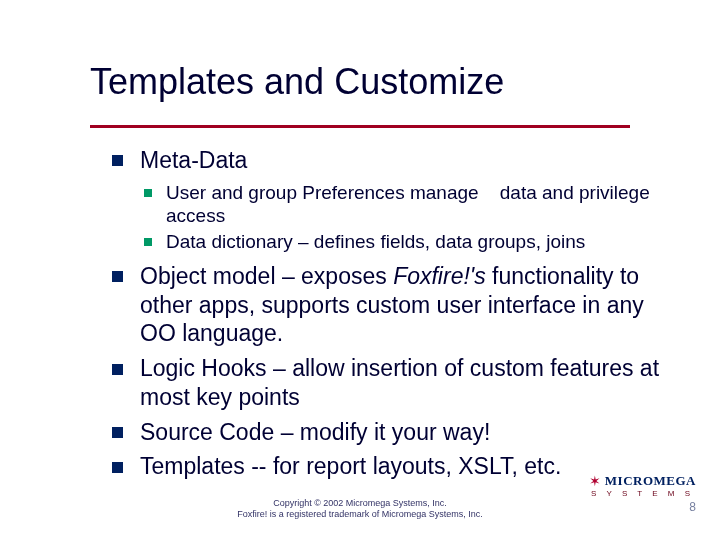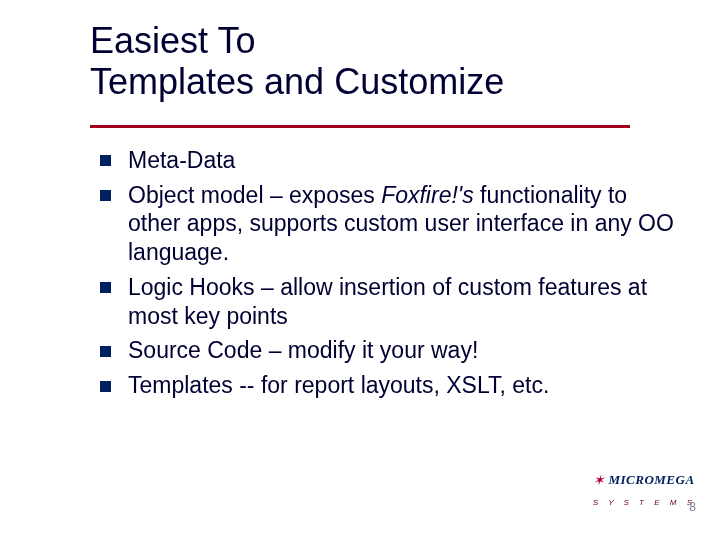--- a/index.html
+++ b/index.html
@@ -27,21 +27,21 @@
     color: #000033;
     margin: 0 0 22px 0;
   }
   .underline {
     height: 3px;
     background: #a00020;
     width: 540px;
     margin-bottom: 18px;
   }
   ul {
-    margin: 4px;
+    margin: 16px;
     padding: 0;
     list-style: none;
   }
   li.level1 {
     position: relative;
     padding-left: 34px;
     font-size: 23px;
     line-height: 1.25;
     margin-bottom: 6px;
   }
@@ -88,61 +88,68 @@
   .pagenum {
     position: absolute;
     right: 24px;
     bottom: 26px;
     font-size: 12px;
     color: #7780a0;
   }
   .logo {
     position: absolute;
     right: 24px;
-    bottom: 33px;
-    text-align: left;
+    bottom: 42px;
+    text-align: center;
     line-height: 1;
-    font-style: italic;
   }
   .logo-top {
     font-family: Georgia, "Times New Roman", serif;
     font-size: 13px;
     letter-spacing: 0.5px;
     color: #002060;
     font-weight: 600;
   }
   .logo-bot {
     font-size: 8px;
     letter-spacing: 4px;
     color: #6a0018;
-    margin-top: 12px;
+    margin-top: 2px;
   }
   .logo-mark {
     display: inline-block;
     vertical-align: middle;
     margin-right: 4px;
     color: #b00030;
     font-size: 14px;
     line-height: 0;
   }
 </style>
 </head>
 <body>
 
 <div class="slide">
 
   <h1 class="title">
-    <span>Easiest To</span><br>
+    <br>
     <span>Templates and Customize</span>
   </h1>
   <div class="underline"></div>
 
   <ul>
     <li class="level1">
       <span>Meta-Data</span>
+      <ul class="sub">
+        <li class="level2">
+          <span>User and group Preferences manage &nbsp;&nbsp; data and privilege access</span>
+        </li>
+        <li class="level2">
+          <span>Data dictionary – defines fields, data groups, joins</span>
+        </li>
+      </ul>
     </li>
     <li class="level1">
       <span>Object model – exposes </span><em class="product">Foxfire!'s</em><span> functionality to other apps, supports custom user interface in any OO language.</span>
     </li>
     <li class="level1">
       <span>Logic Hooks – allow insertion of custom features at most key points</span>
     </li>
     <li class="level1">
       <span>Source Code – modify it your way!</span>
     </li>
@@ -154,15 +161,17 @@
   <div class="logo">
     <div>
       <span class="logo-mark">✶</span><span class="logo-top">MICROMEGA</span>
     </div>
     <div class="logo-bot">S Y S T E M S</div>
   </div>
 
   <div class="pagenum">8</div>
 
   <div class="footer">
+    <div>Copyright © 2002 Micromega Systems, Inc.</div>
+    <div>Foxfire! is a registered trademark of Micromega Systems, Inc.</div>
   </div>
 
 </div>
 
 </body></html>

